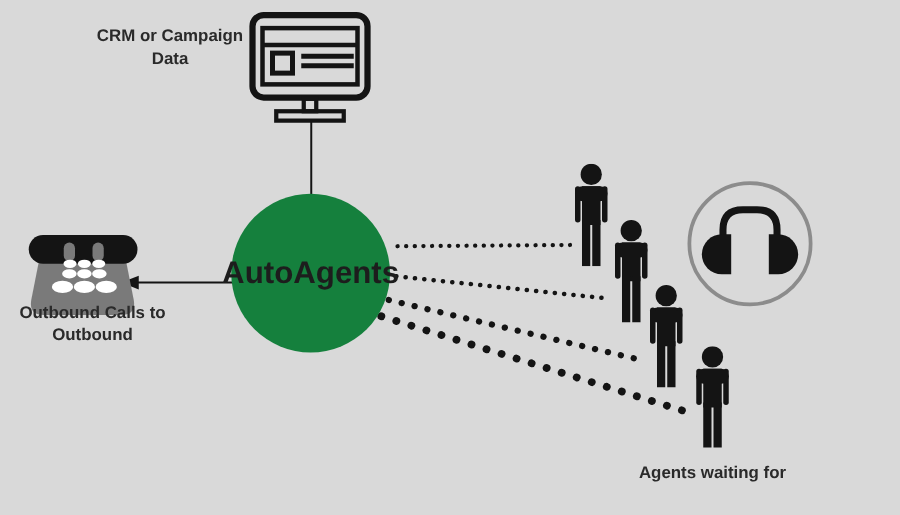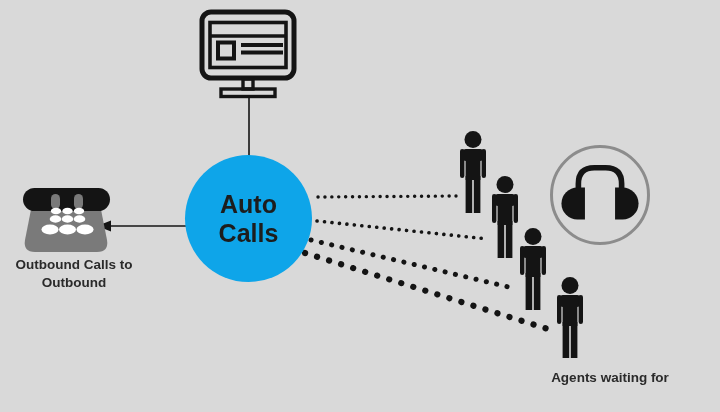--- a/index.html
+++ b/index.html
@@ -14,29 +14,29 @@
   .caption{
     position:absolute;
     width:132px;
     text-align:center;
     font-size:13.5px;
     font-weight:bold;
     line-height:18px;
     color:#2a2a2a;
   }
   .caption-crm{left:70px;top:20px;}
-  .caption-outbound{left:8px;top:256px;}
-  .caption-agents{left:504px;top:369px;margin-left:40px;}
+  .caption-outbound{left:8px;top:241px;}
+  .caption-agents{left:504px;top:369px;}
   .dialer-circle{
     position:absolute;
     left:185px;top:155px;
     width:127px;height:127px;
     border-radius:50%;
-    background:#0ea5e9;
-    display:flex;flex-direction:column;
+    background:#15803d;
+    display:flex;flex-direction:row;
     align-items:center;justify-content:center;
     font-size:25px;font-weight:bold;
     line-height:29px;color:#1d1d1d;
     text-align:center;
   }
   .headset-ring{
     position:absolute;
     left:550px;top:145px;
     width:94px;height:94px;
     border:3px solid #8c8c8c;
@@ -87,20 +87,24 @@
     <rect x="3" y="3" width="92" height="66" rx="9" fill="none" stroke="#141414" stroke-width="5"></rect>
     <rect x="11" y="13.5" width="76" height="45" fill="none" stroke="#141414" stroke-width="3.6"></rect>
     <line x1="11" y1="27" x2="87" y2="27" stroke="#141414" stroke-width="3.6"></line>
     <rect x="19" y="33.5" width="16" height="16" fill="none" stroke="#141414" stroke-width="4"></rect>
     <line x1="42" y1="36" x2="84" y2="36" stroke="#141414" stroke-width="4"></line>
     <line x1="42" y1="43.5" x2="84" y2="43.5" stroke="#141414" stroke-width="4"></line>
     <rect x="44" y="70" width="10" height="10" fill="none" stroke="#141414" stroke-width="3.4"></rect>
     <rect x="22" y="80" width="54" height="7.5" fill="none" stroke="#141414" stroke-width="3.4"></rect>
   </svg>
 
+  <div class="caption caption-crm">
+    <div>CRM or Campaign</div>
+    <div>Data</div>
+  </div>
 
   <svg class="icon-phone" width="92" height="70" viewBox="0 0 92 70">
     <path d="M18,12 L74,12 Q78,12 79.5,16 L87,54 Q89,66 77,66 L15,66 Q3,66 5,54 L12.5,16 Q14,12 18,12 Z" fill="#7a7a7a"></path>
     <rect x="29" y="6" width="11" height="16" rx="5.5" fill="#7a7a7a"></rect>
     <rect x="53" y="6" width="11" height="16" rx="5.5" fill="#7a7a7a"></rect>
     <rect x="3" y="2" width="87" height="23" rx="11.5" fill="#141414"></rect>
     <rect x="31" y="8" width="9" height="15" rx="4.5" fill="#7a7a7a"></rect>
     <rect x="54" y="8" width="9" height="15" rx="4.5" fill="#7a7a7a"></rect>
     <ellipse cx="36" cy="25" rx="5.2" ry="3.3" fill="#ffffff"></ellipse>
     <ellipse cx="47.5" cy="25" rx="5.2" ry="3.3" fill="#ffffff"></ellipse>
@@ -113,21 +117,21 @@
     <ellipse cx="65" cy="43.5" rx="8.5" ry="4.9" fill="#ffffff"></ellipse>
   </svg>
 
   <div class="caption caption-outbound">
     <div>Outbound Calls to</div>
     <div>Outbound</div>
   </div>
 
   <div class="dialer-circle">
     <div>Auto</div>
-    <div>Calls</div>
+    <div>Agents</div>
   </div>
 
   <svg class="person person-1" width="30" height="82" viewBox="0 0 30 82">
       <use href="#person-shape"></use>
     </svg>
   <svg class="person person-2" width="30" height="82" viewBox="0 0 30 82">
       <use href="#person-shape"></use>
     </svg>
   <svg class="person person-3" width="30" height="82" viewBox="0 0 30 82">
       <use href="#person-shape"></use>

